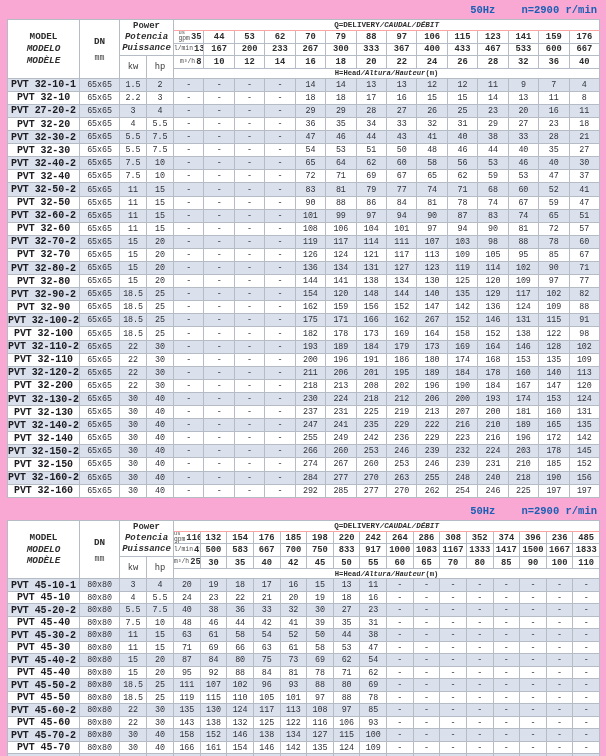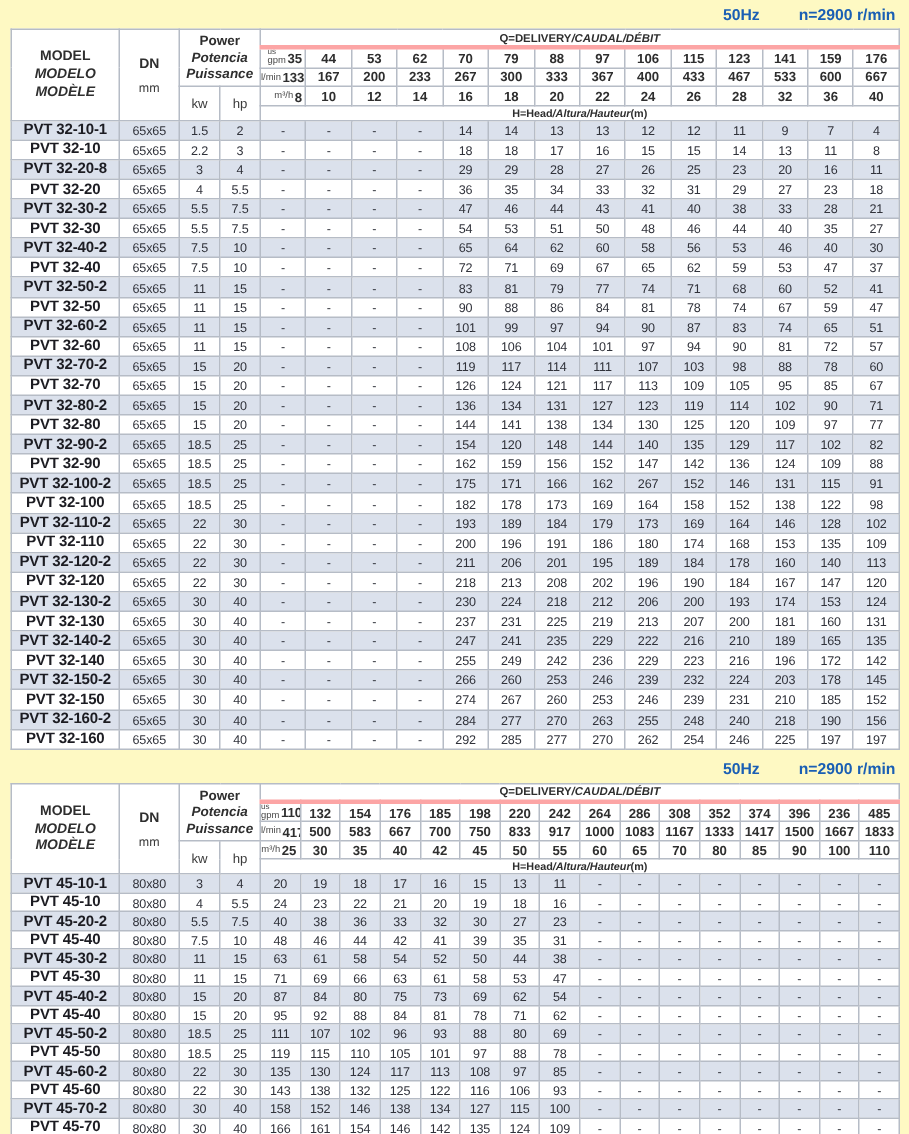--- a/index.html
+++ b/index.html
@@ -1,19 +1,19 @@
 <!DOCTYPE html>
 <html><head>
 <meta charset="utf-8">
 <style>
   html,body{margin:0;padding:0;background:#fff;}
   .page{
     position:relative;width:606px;height:756px;box-sizing:border-box;
-    padding:2px 7px 0 7px;background:#fef9c3;overflow:hidden;
-    font-family:Liberation Sans, sans-serif;color:#2e2e2e;
+    padding:2px 7px 0 7px;background:#f9a8d4;overflow:hidden;
+    font-family:Liberation Mono, monospace;color:#2e2e2e;
   }
   .rpm-label{
     display:flex;justify-content:flex-end;gap:26px;
     color:#1a5fb4;font-weight:bold;font-size:10.5px;
     padding:2px 2px 3px 0;letter-spacing:0px;
   }
   .rpm-label.mid{padding-top:7px;}
   table.pump-table{
     border-collapse:collapse;table-layout:fixed;width:592px;
     border:1.6px solid #4d4d4d;background:#fff;
@@ -24,21 +24,21 @@
   }
   thead th{background:#fff;font-weight:bold;}
   thead{border-bottom:1.6px solid #4d4d4d;}
   .c-model{font-size:9.3px;line-height:1.25;}
   .c-model .it,.c-power .it{font-style:italic;}
   .c-dn{vertical-align:middle;}
   .c-dn .dn-top{font-size:9.3px;font-weight:bold;padding-bottom:6px;}
   .c-dn .dn-unit{font-size:8.3px;font-weight:normal;color:#3a3a3a;text-align:center;}
   .c-power{font-size:9px;line-height:1.22;}
   .c-kwhp{font-size:8.6px;font-weight:normal;color:#3a3a3a;vertical-align:middle;}
-  .hr-q th.q-cell{height:10px;font-size:7.6px;border-bottom:3px solid #fca5a5;}
+  .hr-q th.q-cell{height:10px;font-size:7.6px;border-bottom:1px solid #fca5a5;}
   .q-cell .i,.h-cell .i{font-style:italic;}
   .hr-u th{height:11.5px;font-size:8.8px;}
   .hr-u th.unit-cell{text-align:right;padding-right:2px;}
   .unit-cell .ulab{font-weight:normal;color:#4a4a4a;font-size:6.3px;display:inline-block;vertical-align:middle;line-height:1;margin-right:1px;}
   .unit-cell .stack{display:inline-flex;flex-direction:column;align-items:flex-start;line-height:1;}
   .unit-cell .stack .tiny{font-size:5.4px;}
   .unit-cell .val{font-weight:bold;font-size:8.8px;vertical-align:middle;}
   .hr-h th.h-cell{height:9px;font-size:7.2px;border-top:1px solid #1d4ed8;}
   tbody td{font-size:8.4px;color:#30323a;letter-spacing:-0.1px;}
   tbody tr:nth-child(odd) td{background:#dbe1ec;}
@@ -187,21 +187,21 @@
           <td>17</td>
           <td>16</td>
           <td>15</td>
           <td>15</td>
           <td>14</td>
           <td>13</td>
           <td>11</td>
           <td>8</td>
         </tr>
         <tr>
-          <td class="td-model">PVT 32-20-8</td>
+          <td class="td-model">PVT 27-20-2</td>
           <td>65x65</td>
           <td>3</td>
           <td>4</td>
           <td>-</td>
           <td>-</td>
           <td>-</td>
           <td>-</td>
           <td>29</td>
           <td>29</td>
           <td>28</td>
@@ -607,21 +607,21 @@
           <td>201</td>
           <td>195</td>
           <td>189</td>
           <td>184</td>
           <td>178</td>
           <td>160</td>
           <td>140</td>
           <td>113</td>
         </tr>
         <tr>
-          <td class="td-model">PVT 32-120</td>
+          <td class="td-model">PVT 32-200</td>
           <td>65x65</td>
           <td>22</td>
           <td>30</td>
           <td>-</td>
           <td>-</td>
           <td>-</td>
           <td>-</td>
           <td>218</td>
           <td>213</td>
           <td>208</td>

